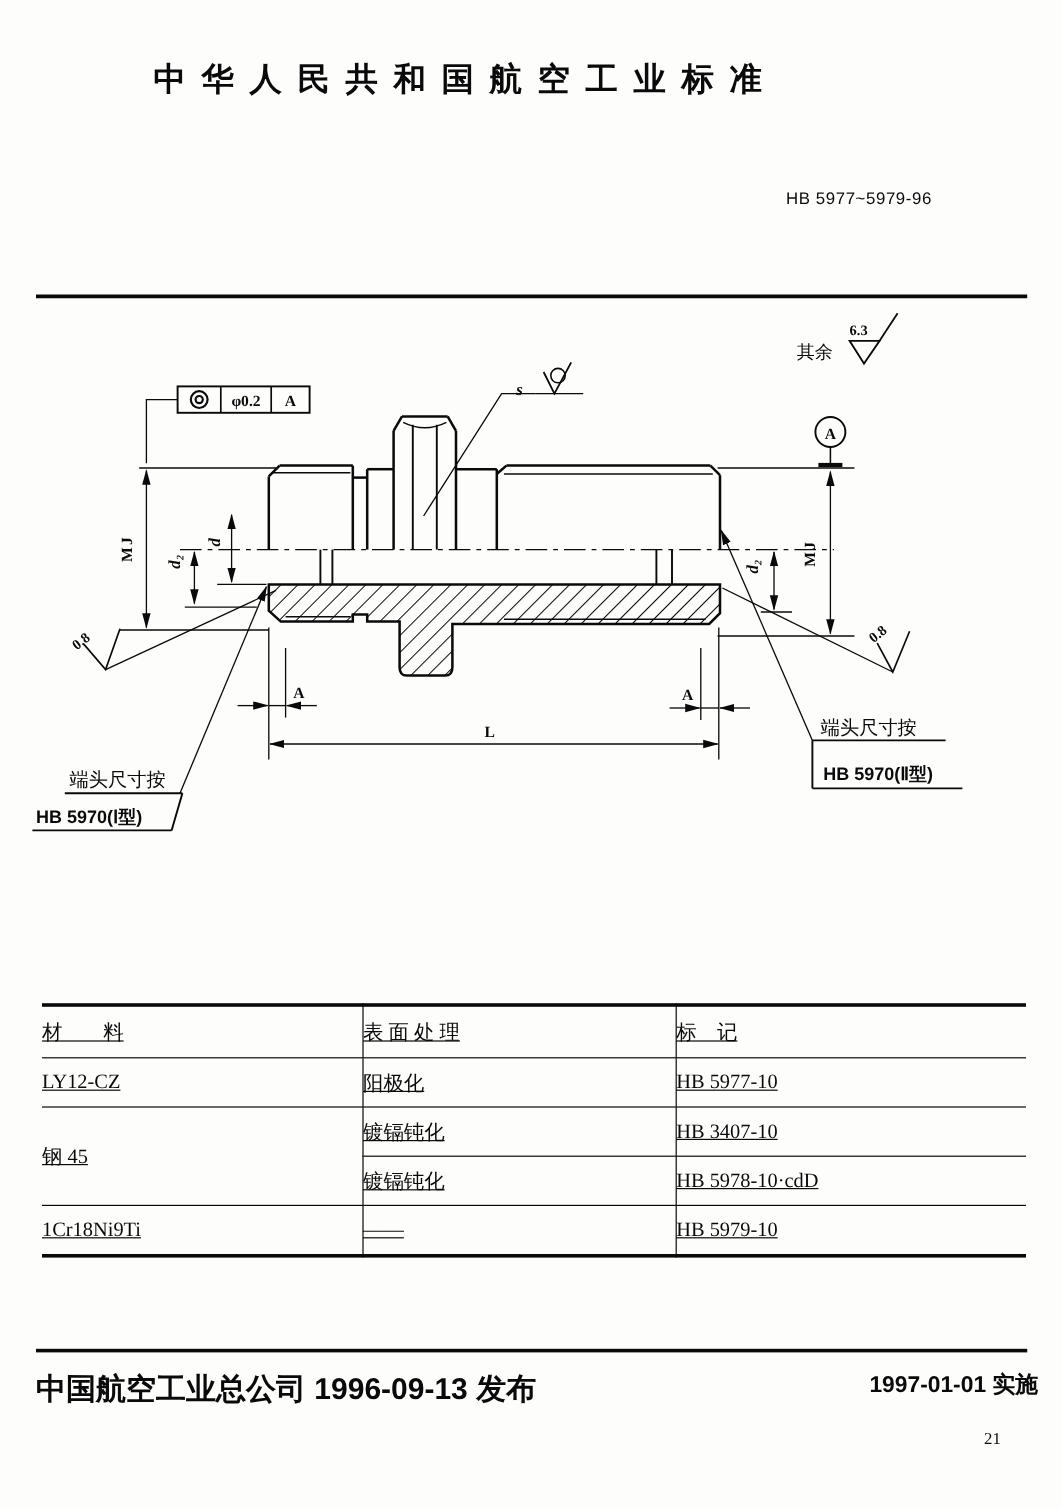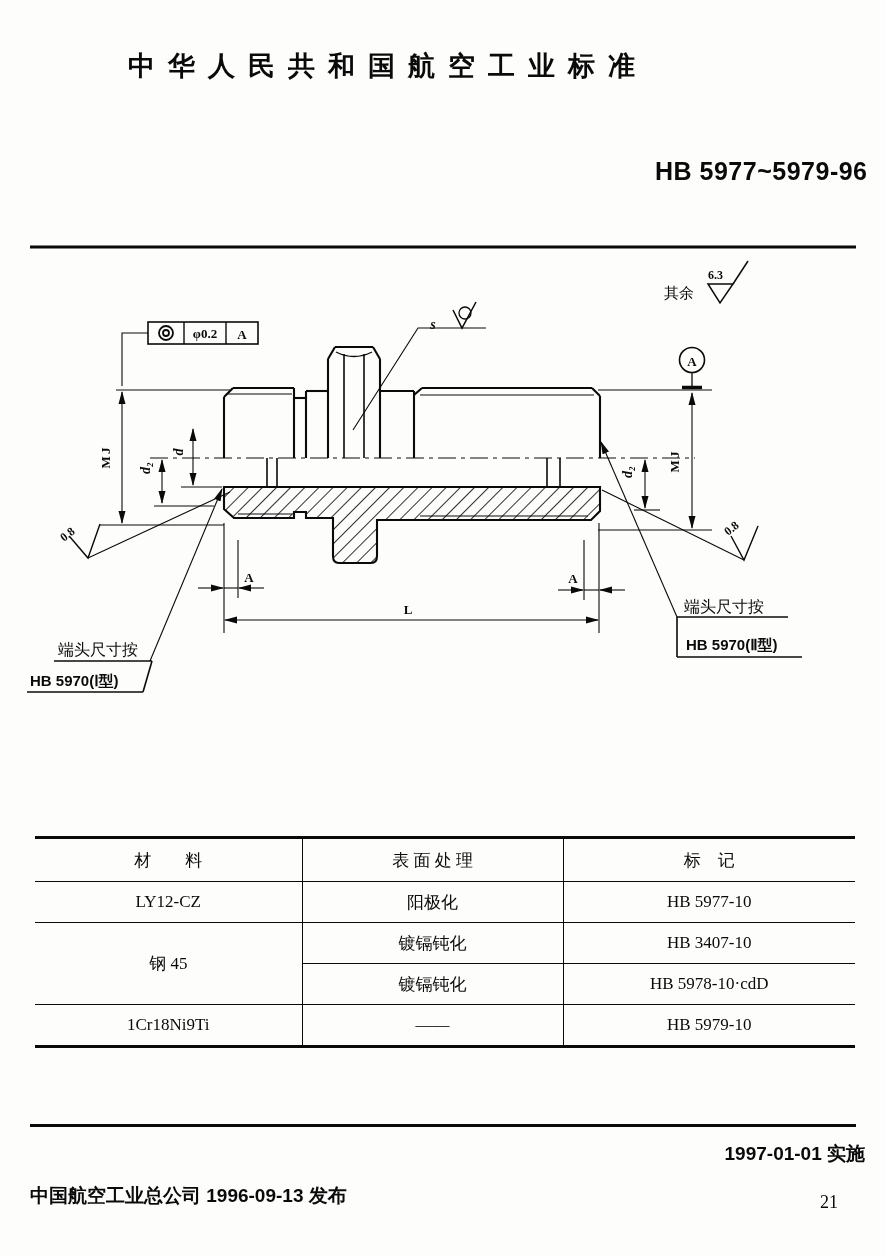--- a/index.html
+++ b/index.html
@@ -2,46 +2,46 @@
 <html><head>
 <meta charset="utf-8">
 <style>
   html,body{margin:0;padding:0;background:#777;}
   .page{position:relative;width:885px;height:1257px;background:#fdfdfc;margin:0 auto;
         font-family:"Liberation Sans",sans-serif;color:#0a0a0a;overflow:hidden;}
   .std-name{position:absolute;left:128px;top:48px;font-size:27px;font-weight:bold;
             letter-spacing:13px;white-space:nowrap;}
   .doc-title{position:absolute;left:268px;top:134px;font-size:30px;font-weight:bold;
              letter-spacing:5px;white-space:nowrap;}
-  .std-no{position:absolute;left:655px;top:157px;font-size:25px;font-weight:bold;
+  .std-no{position:absolute;left:655px;top:157px;font-size:14px;font-weight:normal;
           letter-spacing:0.5px;white-space:nowrap;}
   svg.drawing{position:absolute;left:0;top:240px;}
   svg .ln{stroke:#0a0a0a;fill:none;}
   svg text{fill:#0a0a0a;}
   .t-cjk{font-family:"Liberation Sans",sans-serif;font-size:15px;}
   .t-num{font-family:"Liberation Serif",serif;font-size:12px;font-weight:bold;}
   .t-dim{font-family:"Liberation Serif",serif;font-size:14px;font-weight:bold;font-style:italic;}
   .t-mj{font-family:"Liberation Serif",serif;font-size:13px;font-weight:bold;letter-spacing:2px;}
   .t-frame{font-family:"Liberation Serif",serif;font-size:13px;font-weight:bold;}
   .t-callout{font-family:"Liberation Sans",sans-serif;font-size:16px;}
   .t-callout-hb{font-family:"Liberation Sans",sans-serif;font-size:15px;font-weight:bold;}
   .example-note{position:absolute;left:64px;top:801px;font-size:17px;
                 font-family:"Liberation Serif",serif;}
   table.mark{position:absolute;left:35px;top:836px;width:820px;border-collapse:collapse;
              border-top:3px solid #0a0a0a;border-bottom:3px solid #0a0a0a;
              font-family:"Liberation Serif",serif;font-size:17px;}
   table.mark th,table.mark td{border:1.6px solid #0a0a0a;border-left:none;border-right:none;
-             text-align:center;font-weight:normal;padding:0;}
+             text-align:left;font-weight:normal;padding:0;text-decoration:underline;}
   table.mark th{height:42px;}
   table.mark td{height:40px;}
   table.mark .vsep{border-right:1.6px solid #0a0a0a;}
   .footer-rule{position:absolute;left:30px;top:1124px;width:826px;height:3px;background:#0a0a0a;}
-  .footer-left{position:absolute;left:30px;top:1183px;font-size:19px;font-weight:bold;}
+  .footer-left{position:absolute;left:30px;top:1141px;font-size:25px;font-weight:bold;}
   .footer-right{position:absolute;right:20px;top:1141px;font-size:19px;font-weight:bold;}
-  .page-num{position:absolute;left:820px;top:1192px;font-size:18px;
+  .page-num{position:absolute;left:820px;top:1192px;font-size:14px;
             font-family:"Liberation Serif",serif;}
 </style>
 </head>
 <body>
 
 <div class="page">
 
   <div class="std-name">中华人民共和国航空工业标准</div>
   <div class="std-no">HB 5977~5979-96</div>
 

